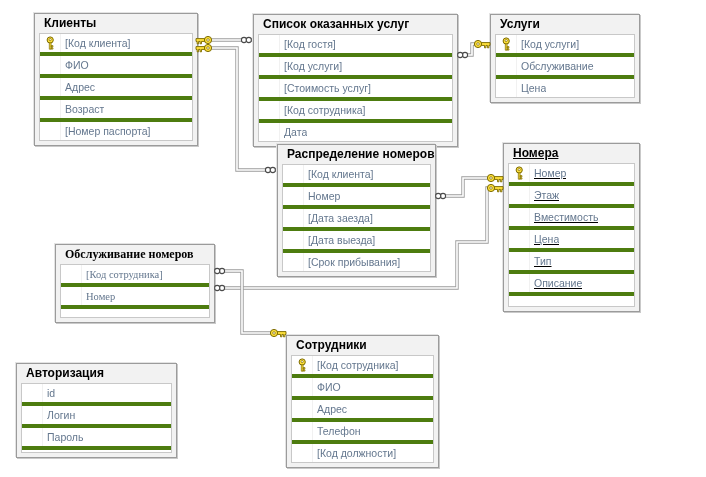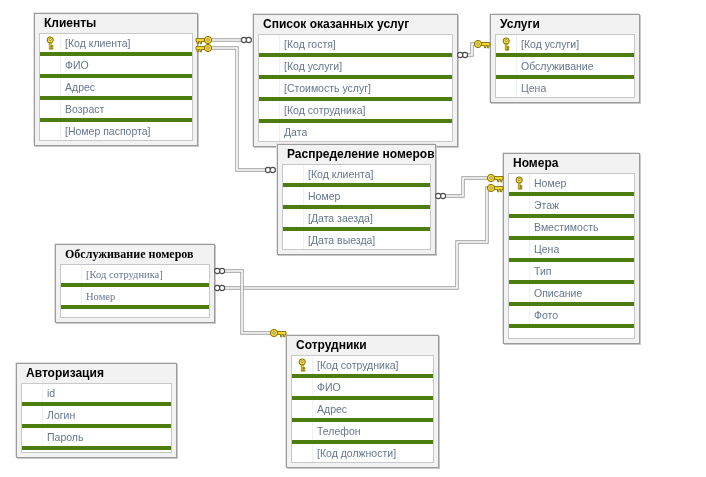--- a/index.html
+++ b/index.html
@@ -113,23 +113,27 @@
        <span class="fname">Номер</span>
      </div>
         <div class="row">
        <span class="keycell"></span>
        <span class="fname">[Дата заезда]</span>
      </div>
         <div class="row">
        <span class="keycell"></span>
        <span class="fname">[Дата выезда]</span>
      </div>
-      </div>
-    </div>
-    <div class="db-table" style="left: 503px; top: 153px; width: 135px;">
+        <div class="row">
+       <span class="keycell"></span>
+       <span class="fname">[Срок прибывания]</span>
+     </div>
+      </div>
+    </div>
+    <div class="db-table" style="left: 503px; top: 143px; width: 135px; text-decoration: underline;">
       <div class="hdr">Номера</div>
      <div class="body">
         <div class="row">
        <span class="keycell">
             <svg width="11" height="15" viewBox="0 0 11 15">
      <circle cx="5.2" cy="4" r="3.1" fill="#ffe13b" stroke="#7c6a00" stroke-width="1"></circle>
      <circle cx="5.2" cy="3.6" r="1.1" fill="#ffffff" stroke="#7c6a00" stroke-width="0.7"></circle>
      <path d="M4.3 6.8 h1.8 v6.4 h-1.8 z M6.1 9.6 h1.9 v1.3 h-1.9 z M6.1 11.8 h1.9 v1.3 h-1.9 z" fill="#ffe13b" stroke="#7c6a00" stroke-width="0.7"></path>
    </svg>
           </span>
@@ -148,24 +152,20 @@
        <span class="fname">Цена</span>
      </div>
         <div class="row">
        <span class="keycell"></span>
        <span class="fname">Тип</span>
      </div>
         <div class="row">
        <span class="keycell"></span>
        <span class="fname">Описание</span>
      </div>
-        <div class="row">
-       <span class="keycell"></span>
-       <span class="fname">Фото</span>
-     </div>
         <div class="row extra" style="height:10px"></div>
       </div>
     </div>
     <div class="db-table" style="left: 55px; top: 244px; width: 158px; font-family: Liberation Serif, serif;">
       <div class="hdr">Обслуживание номеров</div>
      <div class="body">
         <div class="row">
        <span class="keycell"></span>
        <span class="fname">[Код сотрудника]</span>
      </div>

